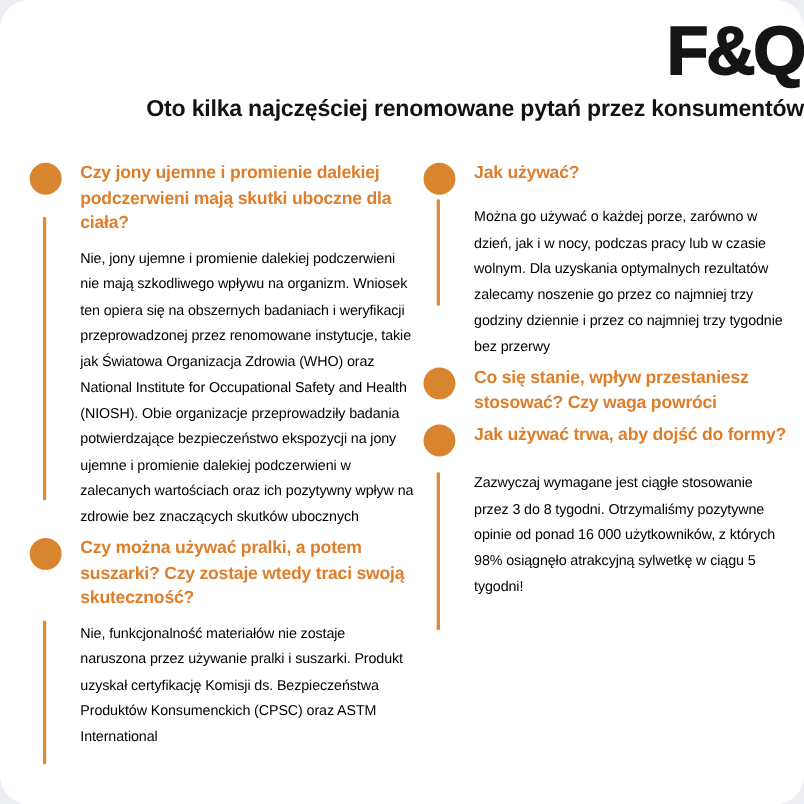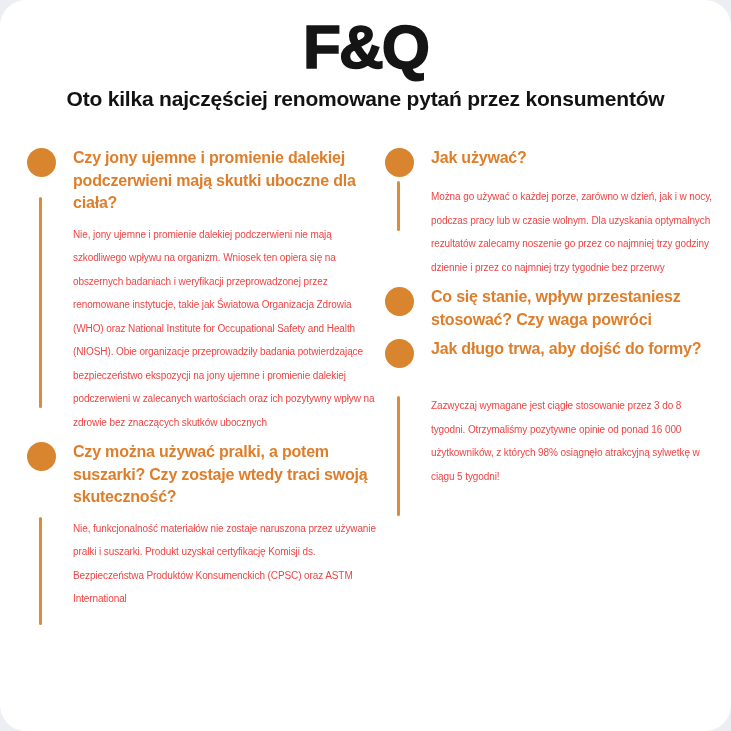--- a/index.html
+++ b/index.html
@@ -8,21 +8,21 @@
     background:#ECEEF3;
     font-family:"Liberation Sans","DejaVu Sans",sans-serif;
     position:relative;overflow:hidden;
   }
   .card{
     position:absolute;inset:0;
     background:#FFFFFF;
     border-radius:26px;
     overflow:hidden;
   }
-  .header{text-align:center;}
+  .header{text-align:right;}
   .page-title{
     margin-top:14px;
     font-size:62px;
     line-height:66px;
     font-weight:bold;
     color:#151515;
     letter-spacing:-2px;
     -webkit-text-stroke:1.6px #151515;
   }
   .page-subtitle{
@@ -64,31 +64,31 @@
     position:absolute;
     left:12px;
     top:2px;
     bottom:4px;
     width:3px;
     border-radius:2px;
     background:#DC8A3B;
   }
   .a-text{
     grid-column:2;
-    color:#ef4444;
-    font-size:10px;
+    color:#000000;
+    font-size:13px;
     line-height:23.5px;
     letter-spacing:-0.1px;
   }
   
   .item-l1 .connector{top:-26px;bottom:26px;}
   .item-l2 .connector{top:0;bottom:-14px;}
   .item-r1 .connector{top:-4px;bottom:48px;}
   .item-r3 .connector{top:2px;bottom:-28px;}
-  .item-r3 .a-row{margin-top:26px;}
+  .item-r3 .a-row{margin-top:12px;}
   .item-r2{margin-top:2px;}
 </style>
 </head>
 <body>
 
 <div class="card">
 
   <div class="header">
     <div class="page-title">F&amp;Q</div>
     <div class="page-subtitle">Oto kilka najczęściej renomowane pytań przez konsumentów</div>
@@ -138,21 +138,21 @@
       <div class="faq-item item-r2">
         <div class="q-row">
           <div class="dot"></div>
           <div class="q-text">Co się stanie, wpływ przestaniesz stosować? Czy waga powróci</div>
         </div>
       </div>
 
       <div class="faq-item item-r3">
         <div class="q-row">
           <div class="dot"></div>
-          <div class="q-text">Jak długo trwa, aby dojść do formy?</div>
+          <div class="q-text">Jak używać trwa, aby dojść do formy?</div>
         </div>
         <div class="a-row">
           <div class="connector"></div>
           <div class="a-text">Zazwyczaj wymagane jest ciągłe stosowanie przez 3 do 8 tygodni. Otrzymaliśmy pozytywne opinie od ponad 16 000 użytkowników, z których 98% osiągnęło atrakcyjną sylwetkę w ciągu 5 tygodni!</div>
         </div>
       </div>
 
     </div>
 
   </div>

